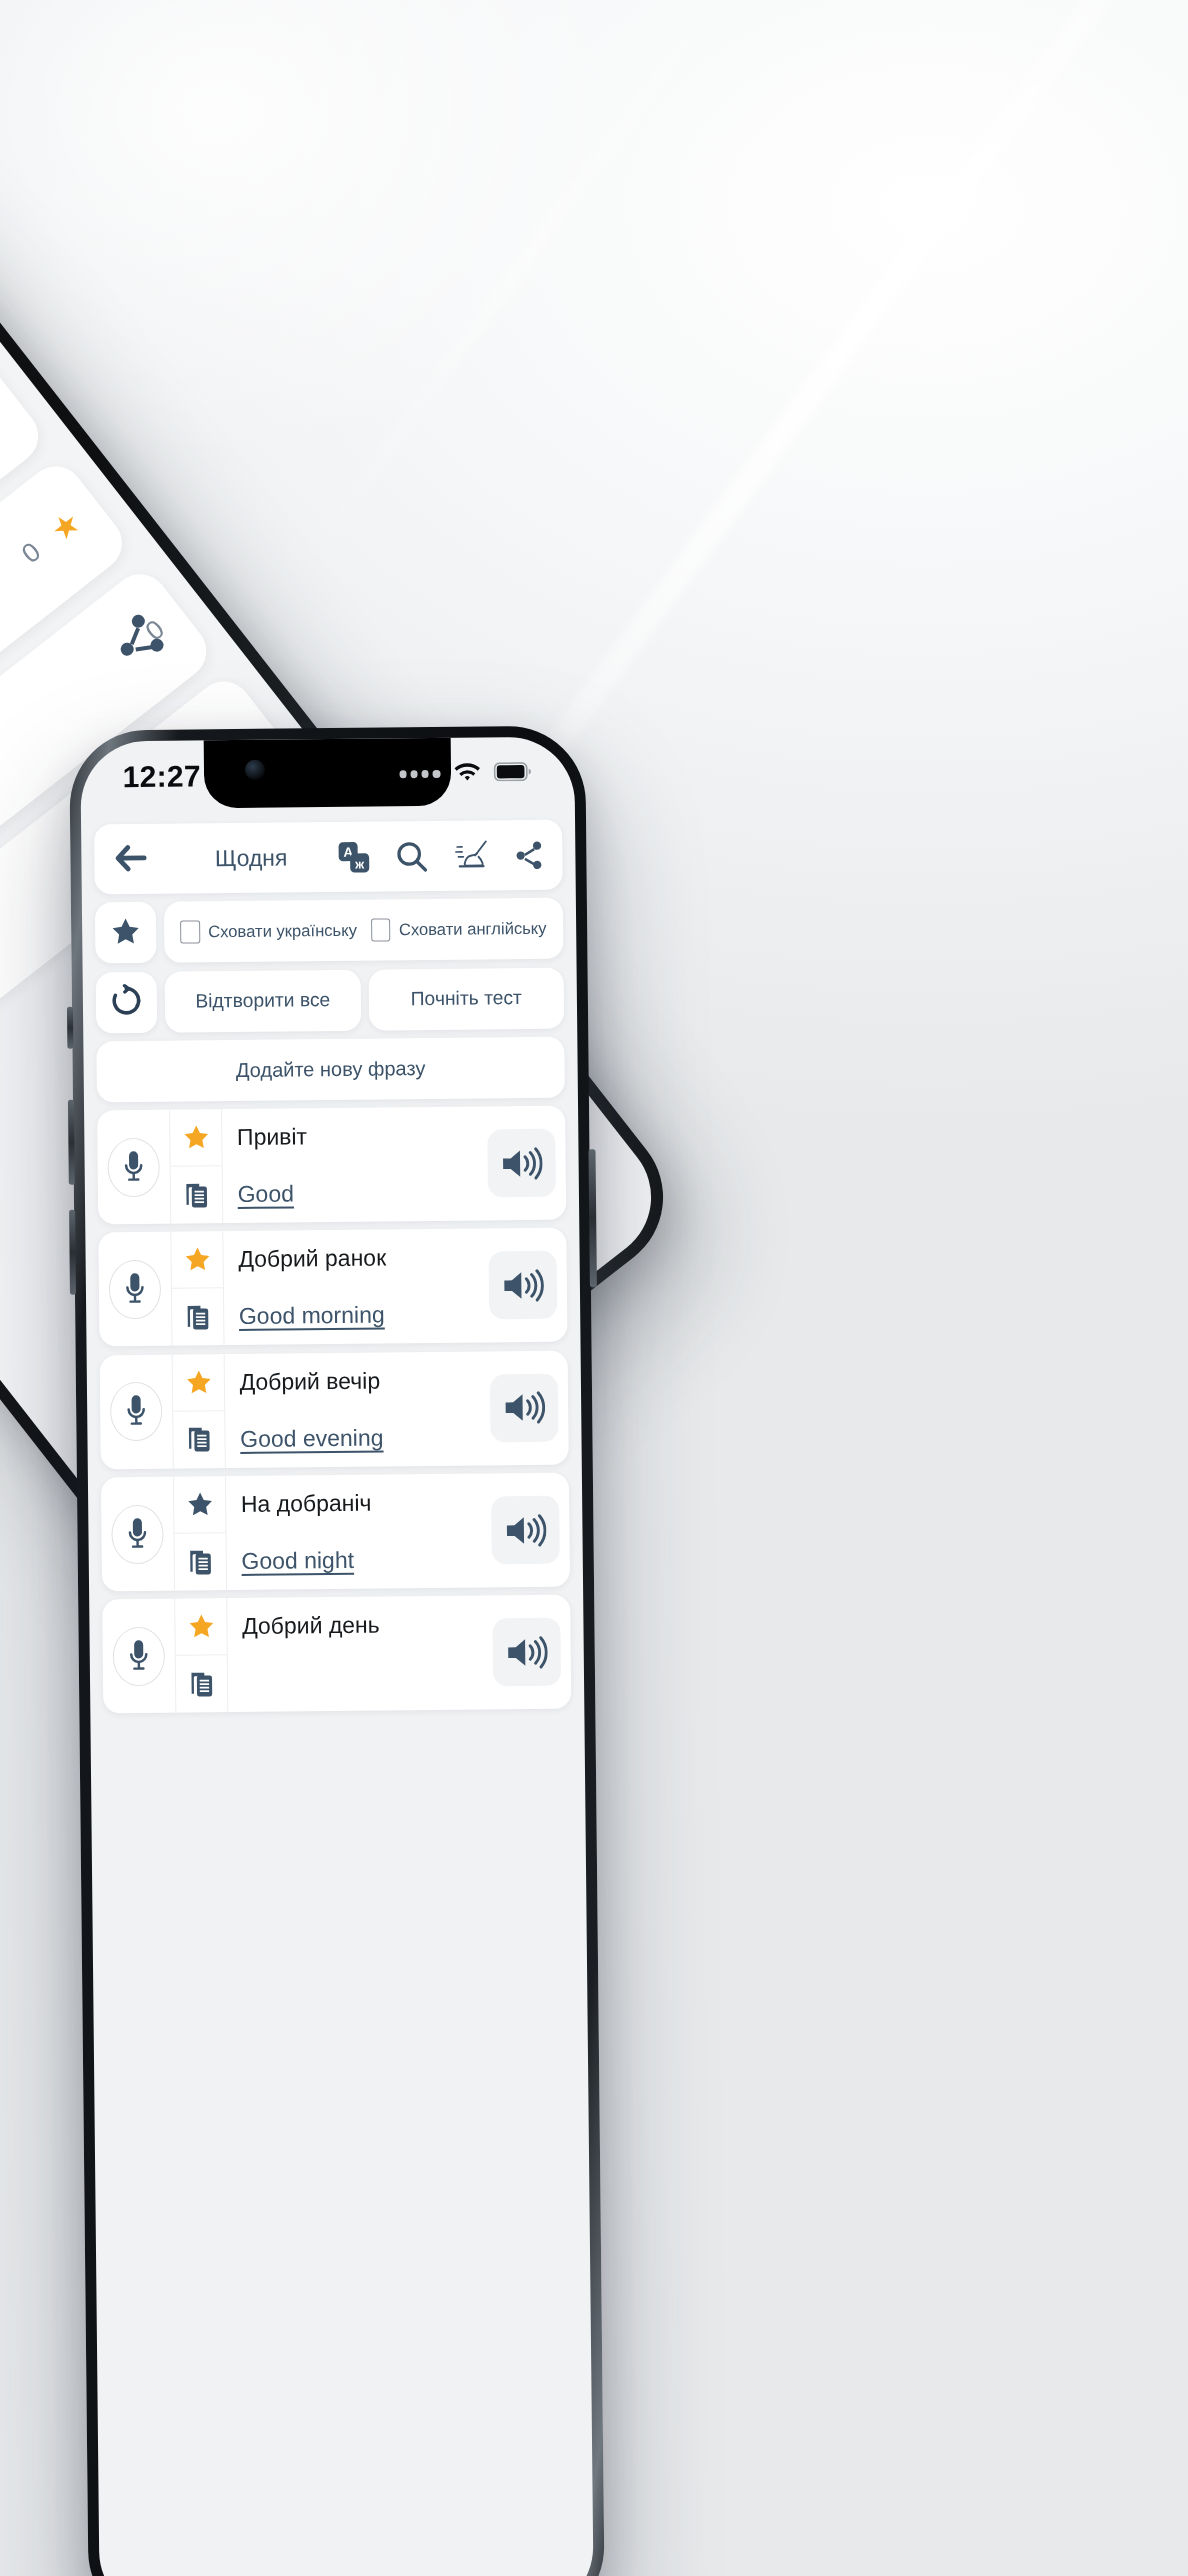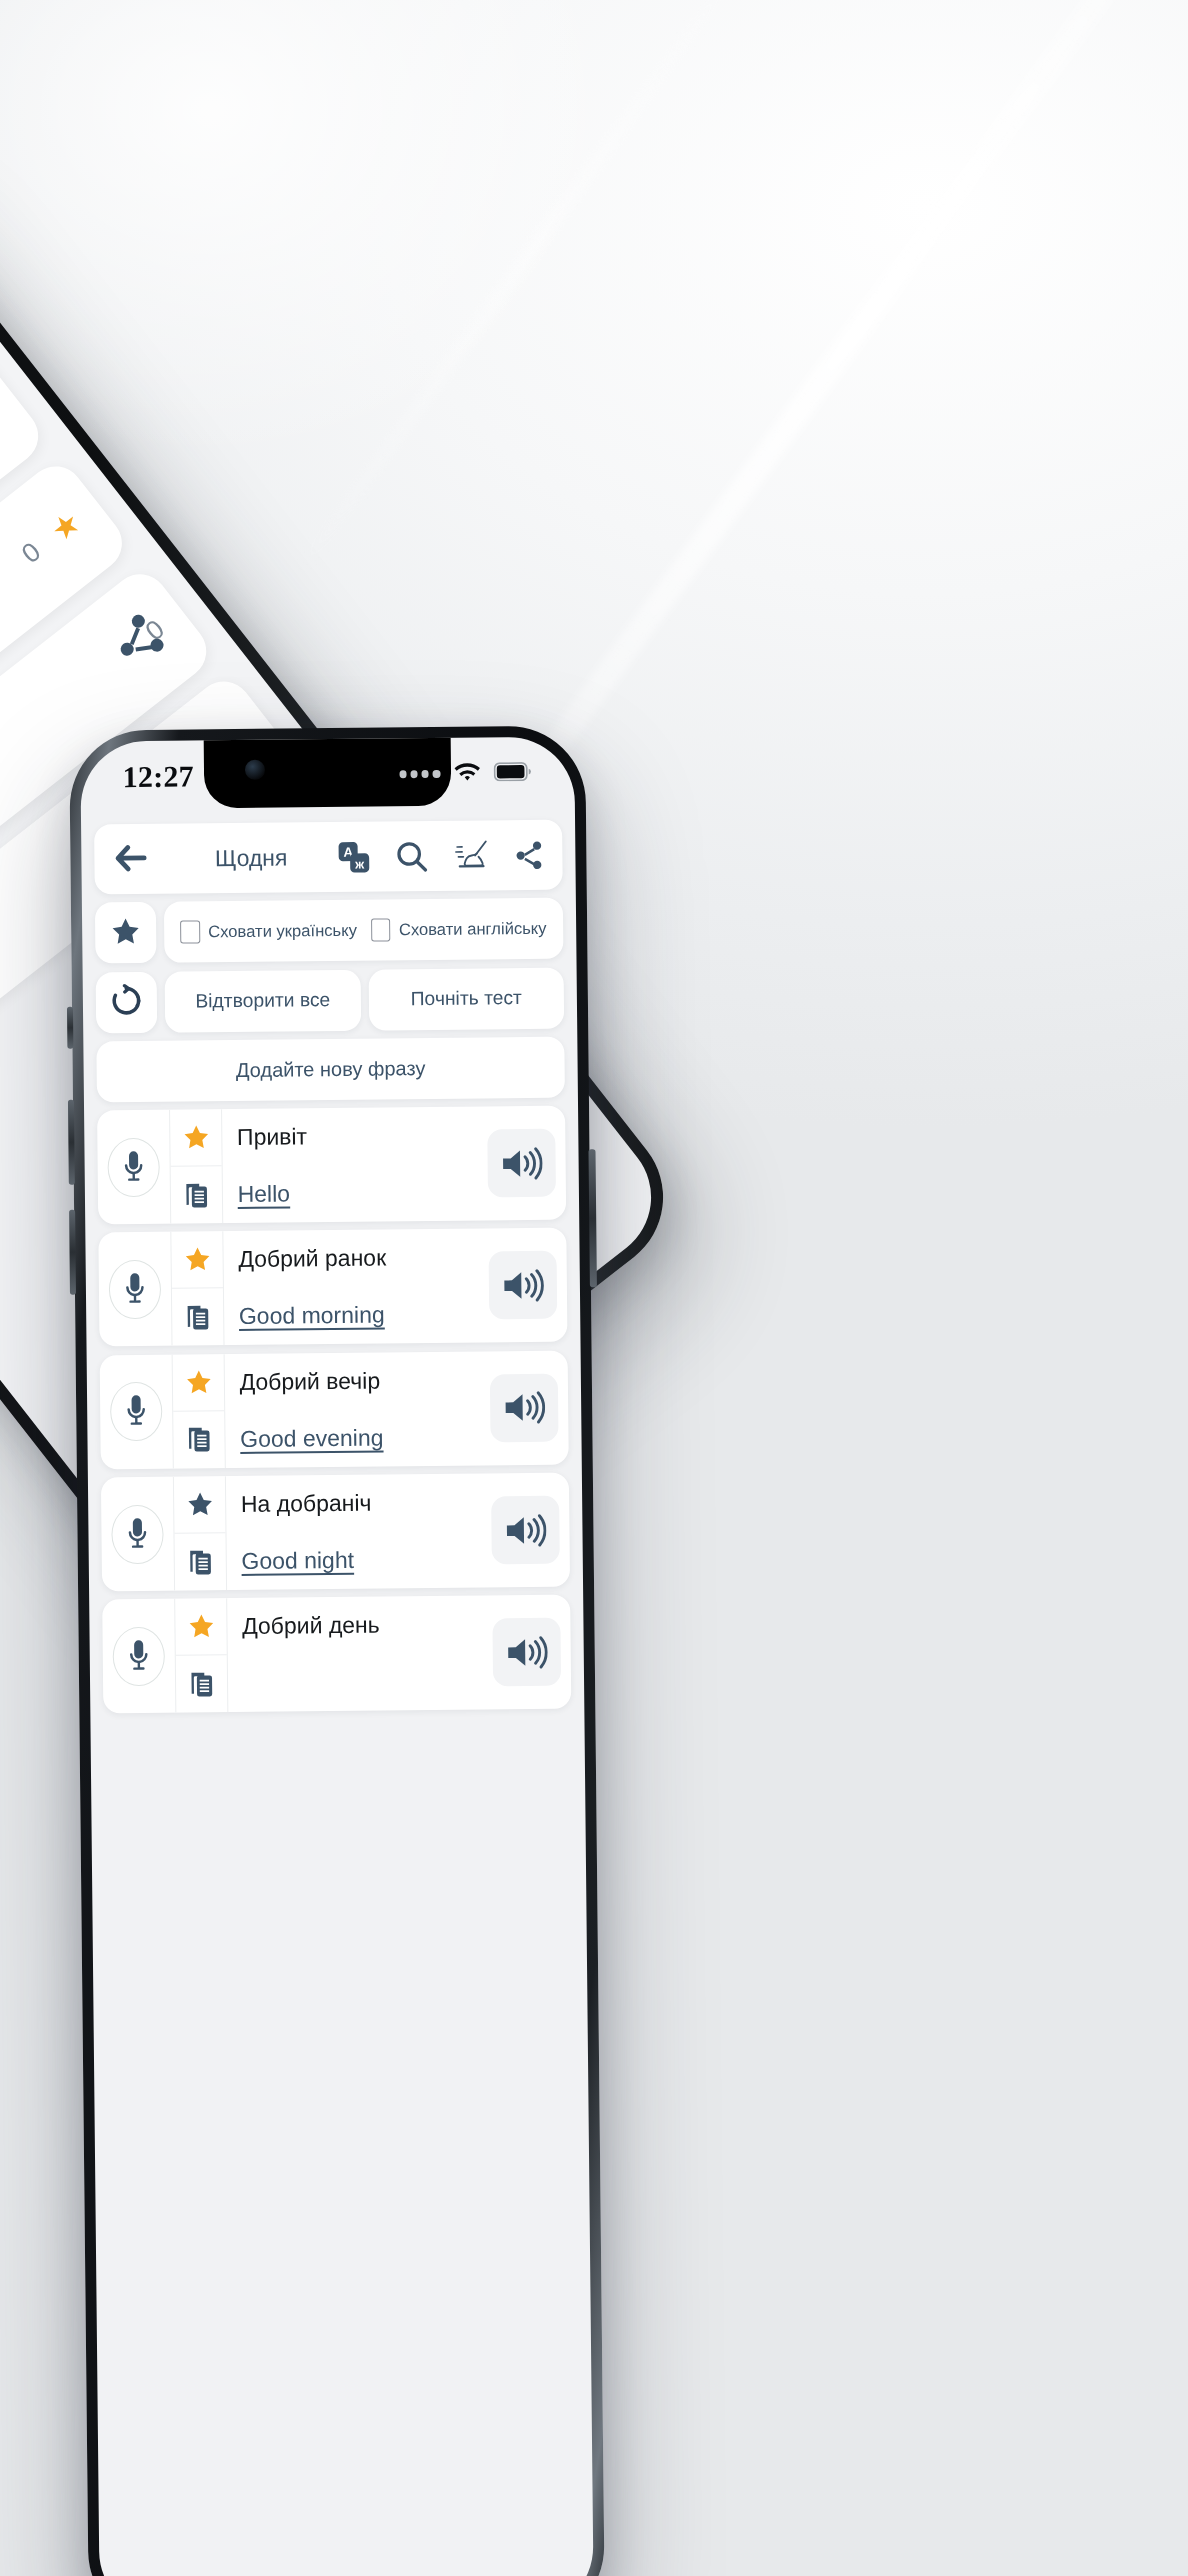--- a/index.html
+++ b/index.html
@@ -106,21 +106,21 @@
   }
   #fp-notch .cam {
     position:absolute; left:41px; top:22px; width:20px; height:20px; border-radius:50%;
     background:radial-gradient(circle at 38% 34%, #2c3c4c 0%, #080a0d 72%);
   }
   #fp-status {
     position:absolute; left:0; right:0; top:0; height:72px;
     display:flex; align-items:center; justify-content:space-between;
     padding:0 42px; z-index:6;
   }
-  #fp-time { font-size:30px; font-weight:700; color:#0a0c0f; letter-spacing:0.3px;font-family:Liberation Serif, serif; }
+  #fp-time { font-size:30px; font-weight:700; color:#0a0c0f; letter-spacing:0.3px; }
   #fp-status-right { display:flex; align-items:center; gap:12px; }
   #fp-sigdots { display:flex; gap:3.7px; }
   #fp-sigdots i { width:7.4px;height:7.4px;border-radius:50%;background:#c2c5c9;display:block; }
 
   
   #fp-body {
     position:absolute; left:0; right:0; top:72px; bottom:0;
     padding:11px 13px 0 13px;
     display:flex; flex-direction:column; gap:8.3px;
     overflow:hidden;
@@ -404,21 +404,21 @@
                     <rect x="9" y="11" width="8" height="1.5"></rect>
                     <rect x="9" y="14" width="8" height="1.5"></rect>
                     <rect x="9" y="17" width="8" height="1.5"></rect>
                   </g>
               </svg>
             </span>
           </div>
           <div class="pc-text">
             <span class="t-cell pc-src">Привіт</span>
             <span class="t-cell">
-                <span class="pc-dst">Hello</span>
+                <span class="pc-dst">Good</span>
               </span>
           </div>
           <div class="pc-speak">
             <span class="speak-btn">
               <svg width="41" height="37" viewBox="0 0 28 24" fill="#3c5369">
                 <path d="M1 8.4h5.2L12.6 3v18l-6.4-5.4H1z"></path>
                 <path d="M16 7.4a6.6 6.6 0 010 9.2" fill="none" stroke="#3c5369" stroke-width="2" stroke-linecap="round"></path>
                 <path d="M19.6 4.6a11 11 0 010 14.8" fill="none" stroke="#3c5369" stroke-width="2" stroke-linecap="round"></path>
                 <path d="M23.3 2a15.4 15.4 0 010 20" fill="none" stroke="#3c5369" stroke-width="2" stroke-linecap="round"></path>
               </svg>

